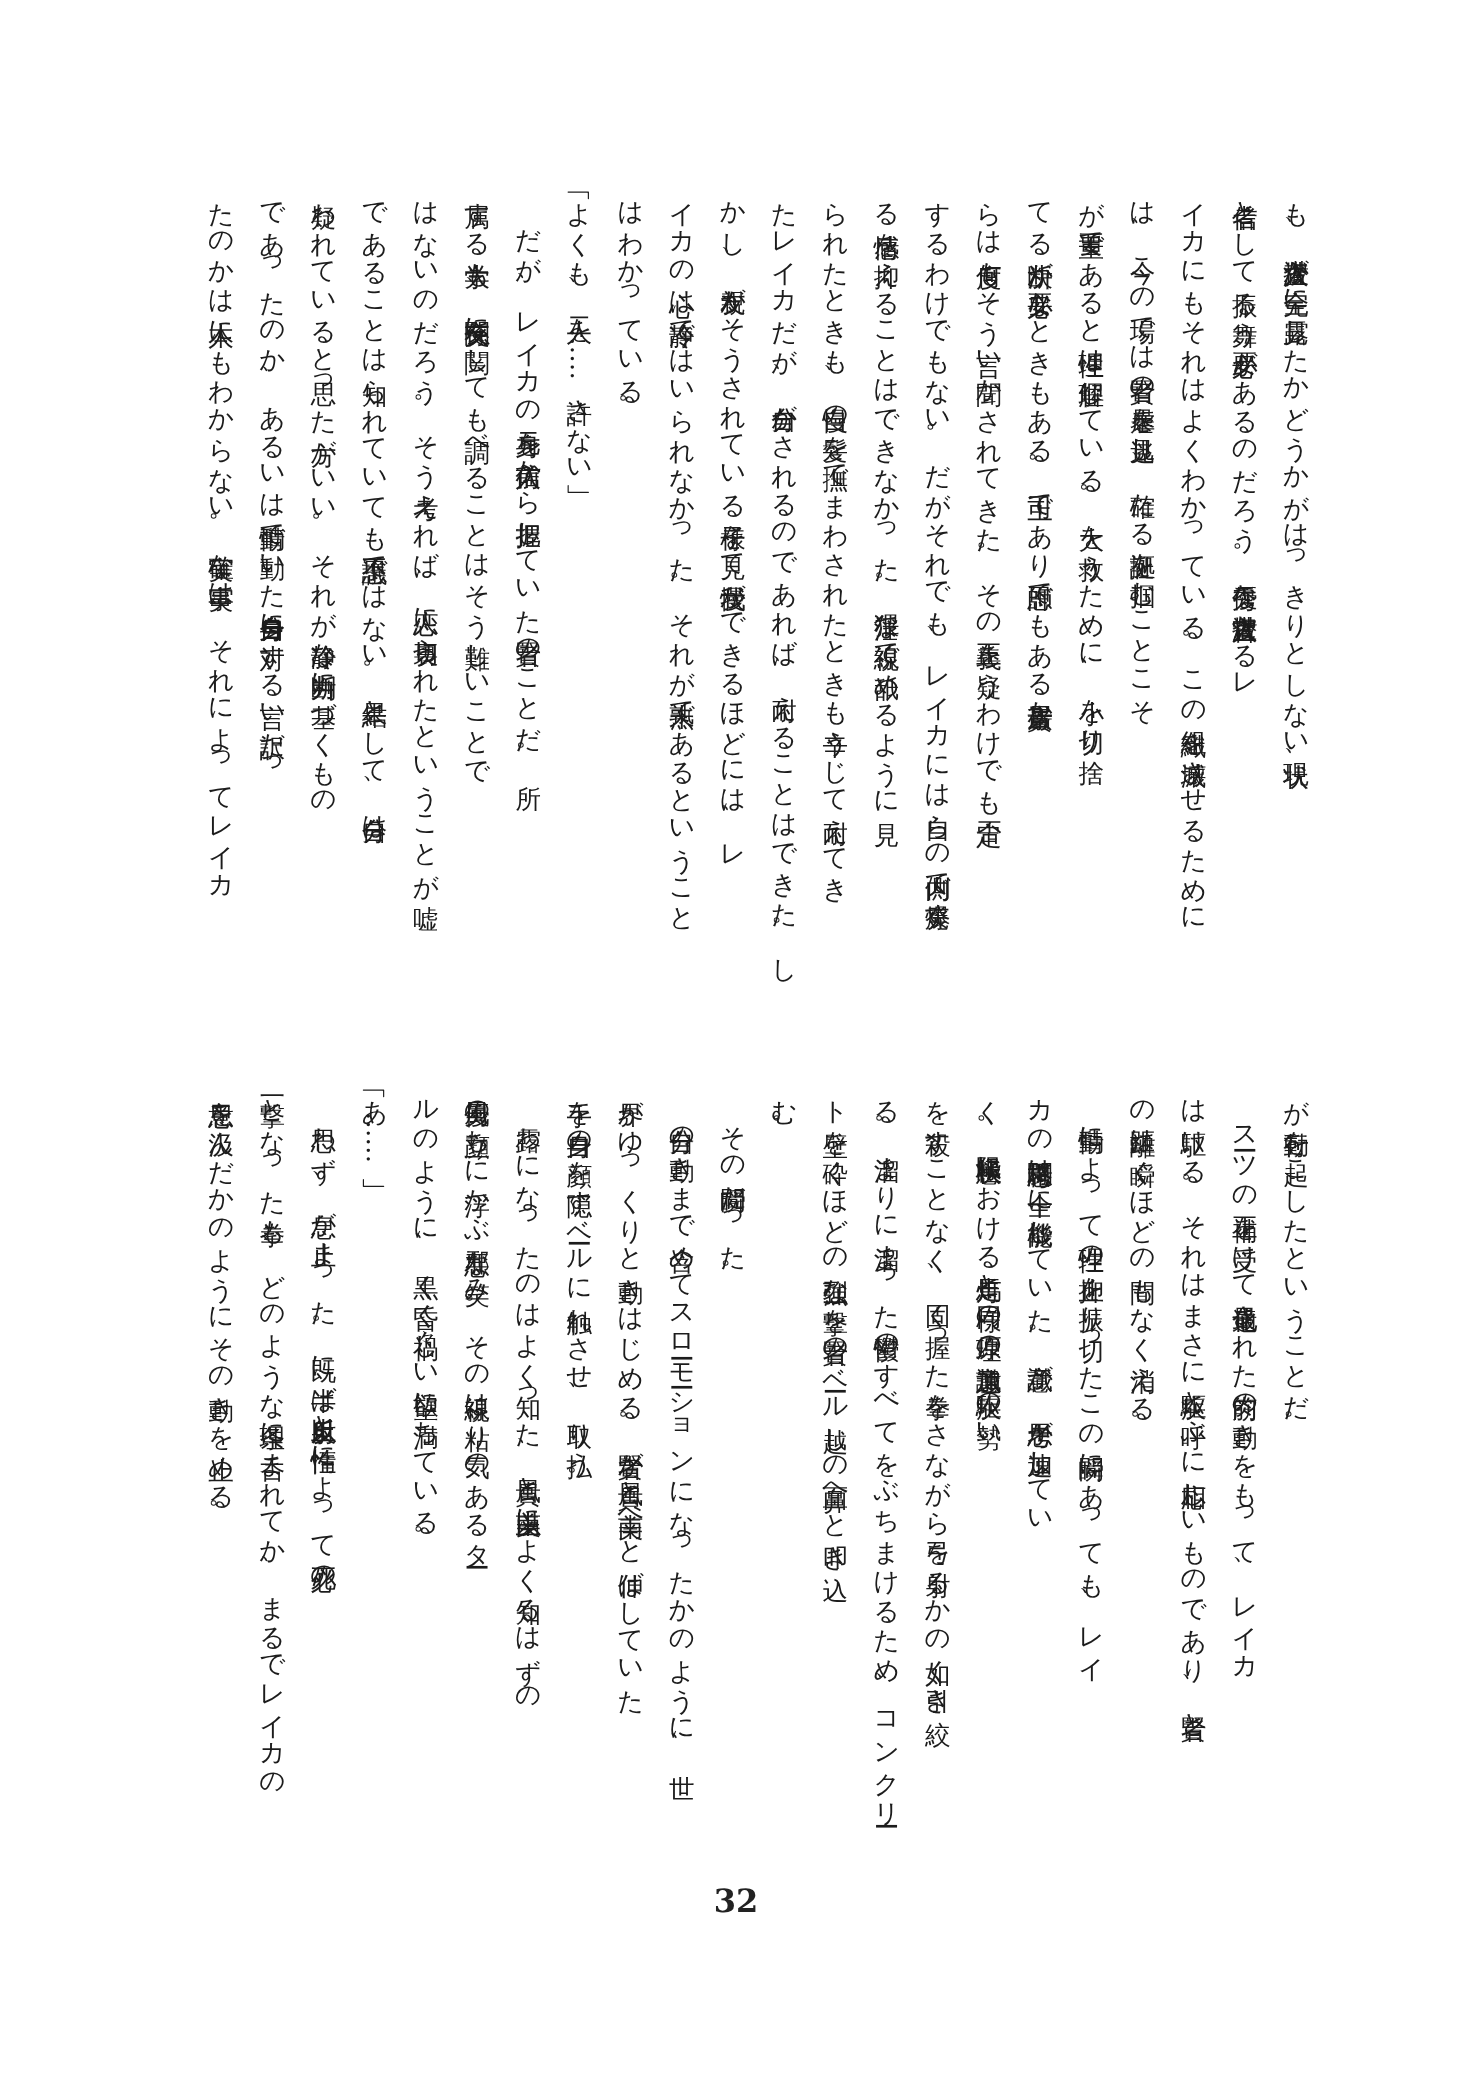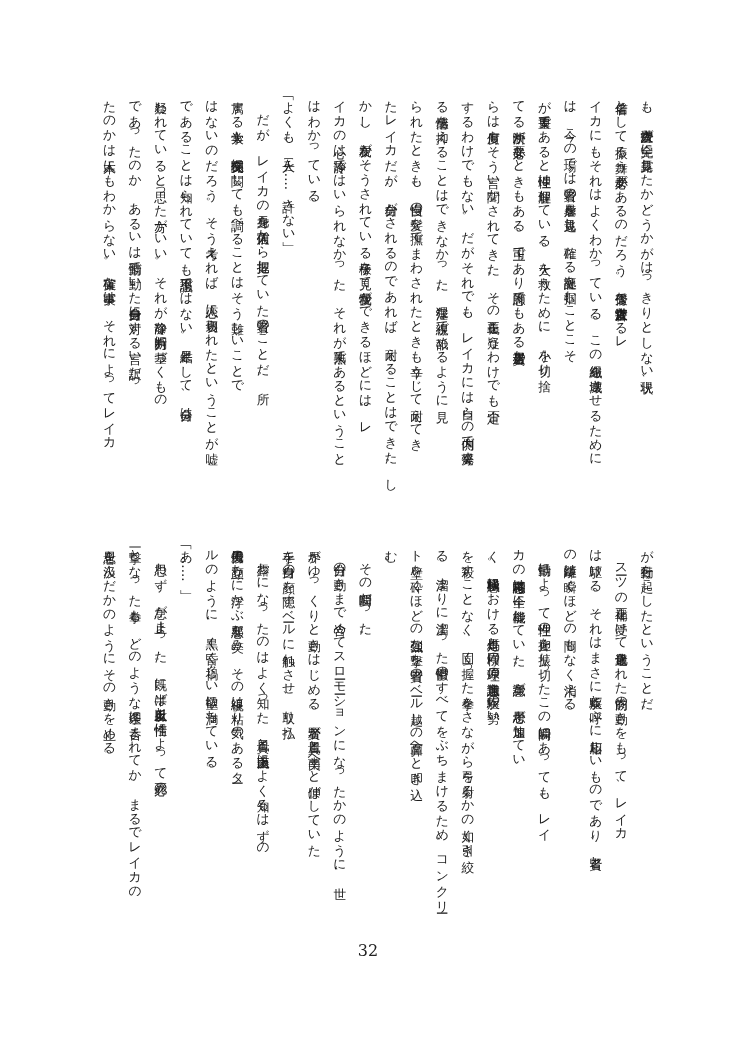--- a/index.html
+++ b/index.html
@@ -34,20 +34,21 @@
     white-space: nowrap;
   }
   .page-number {
     position: absolute;
     top: 941px;
     left: 0;
     width: 736px;
     text-align: center;
     font-size: 16px;
     color: #222222;
+    font-weight: bold;
   }
 </style>
 </head>
 <body>
 
 <div class="page">
 
   <section class="text-block text-block--upper">
       <p class="col">も、潜入捜査が完全に露見したかどうかがはっきりとしない現状、</p>
       <p class="col">信者として振る舞う必要があるのだろう。優秀な潜入捜査官たるレ</p>

